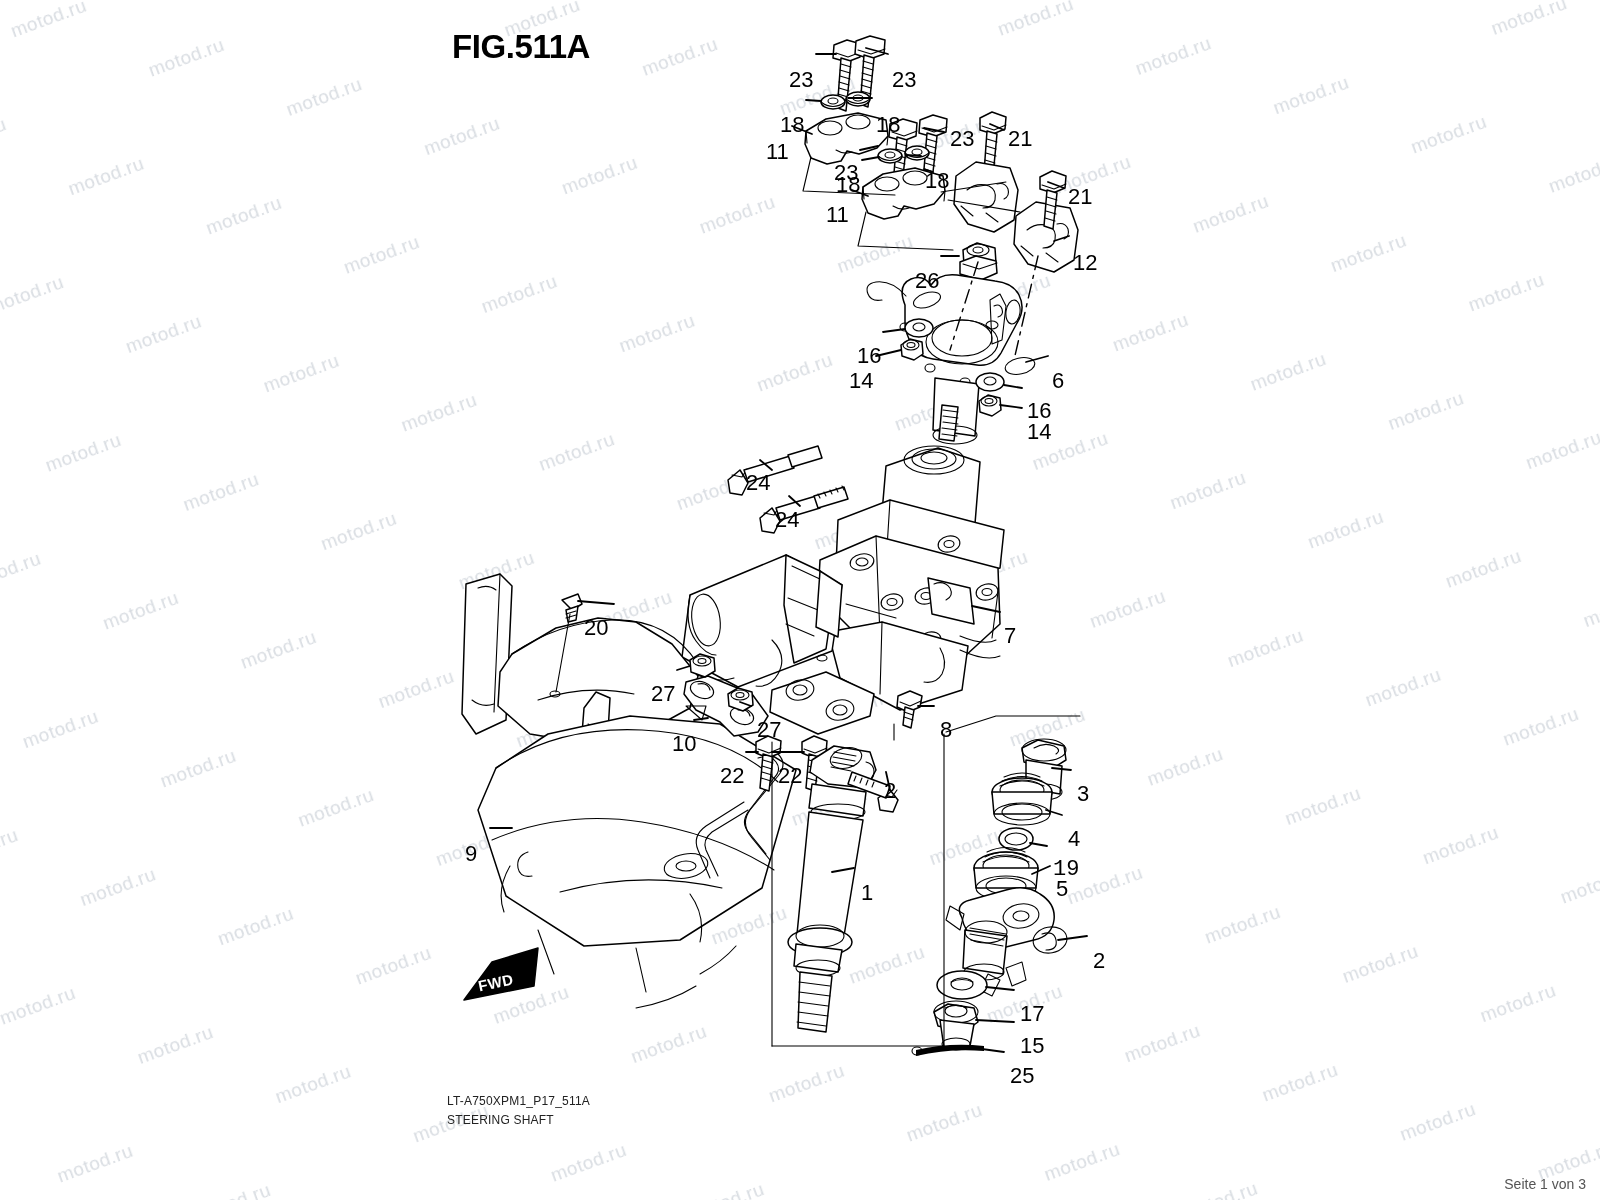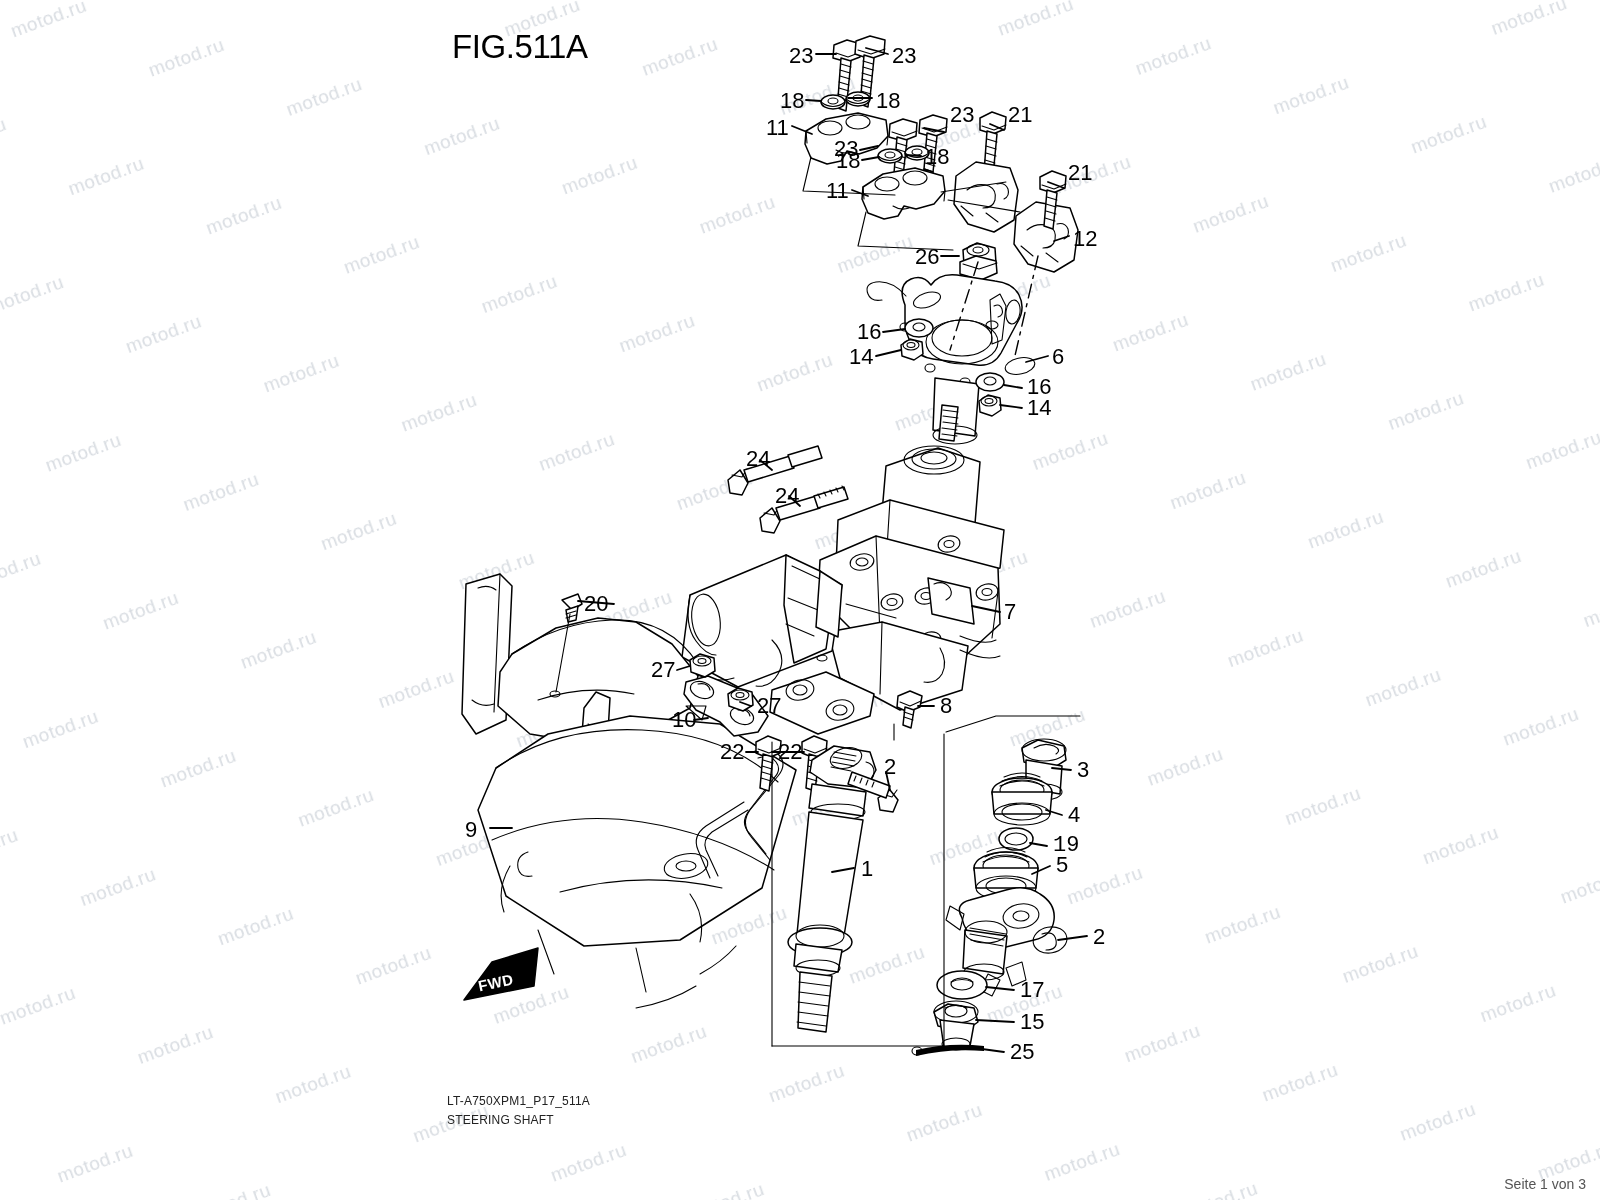--- a/index.html
+++ b/index.html
@@ -27,21 +27,21 @@
     font-family:"Liberation Sans", sans-serif;
     font-size:19px;
     fill:#d9dde2;
     letter-spacing:0.5px;
   }
   
   #fig-title{
     position:absolute;
     left:452px;top:28px;
     font-size:33px;
-    font-weight:normal;
+    font-weight:bold;
     letter-spacing:-0.4px;
     color:#000;
     z-index:10;
   }
   
   #drawing{
     position:absolute;left:0;top:0;
     width:1600px;height:1200px;
     z-index:8;
   }
@@ -67,20 +67,21 @@
   #drawing .solidblk{fill:#000;stroke:none;}
   
   .callout{
     position:absolute;
     font-size:22px;
     color:#000;
     font-family:"Liberation Sans", sans-serif;
     white-space:nowrap;
     z-index:12;
     line-height:1;
+    margin-top:24px;
   }
   
   #caption{
     position:absolute;
     left:447px;top:1092px;
     z-index:12;
   }
   #caption div{
     font-size:12px;
     color:#222;

